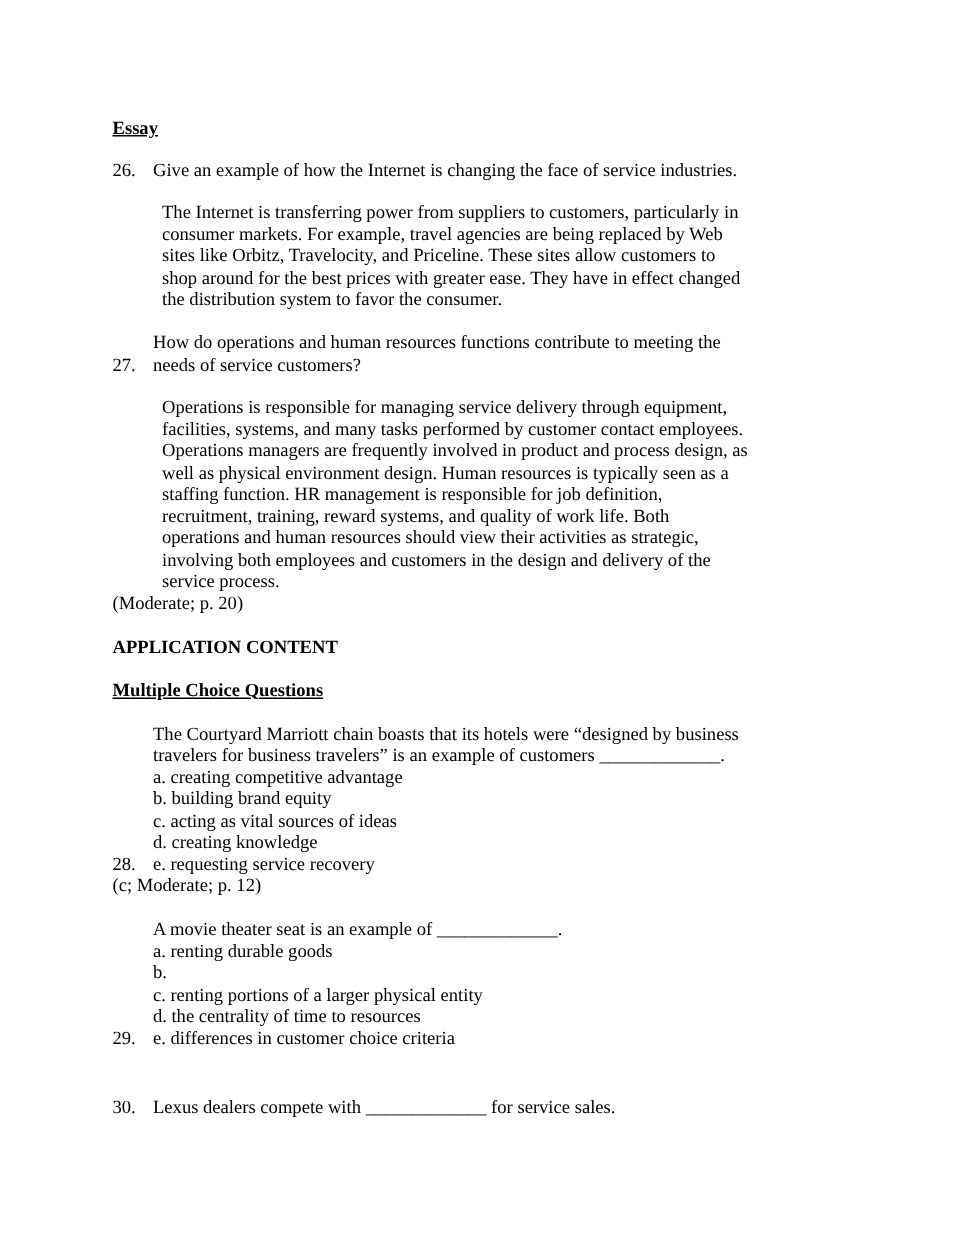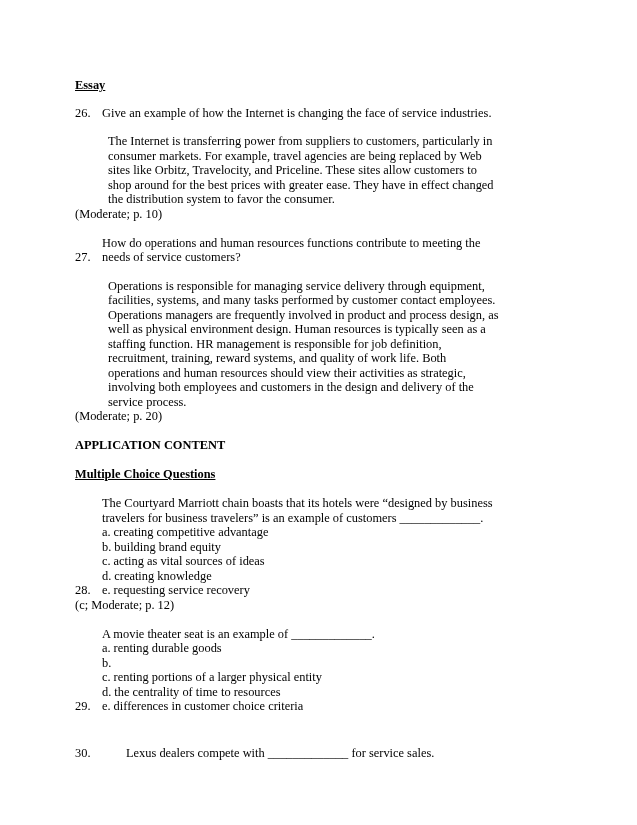--- a/index.html
+++ b/index.html
@@ -46,35 +46,34 @@
   }
   .option-row {
     display: flex;
     align-items: flex-start;
   }
   .opt-letter {
     margin-right: 3px;
   }
   .mt-line  { margin-top: 14.5px; }
   .mt-essay { margin-top: 13px; }
-  .mt-q30   { margin-top: 32px; gap: 24px; }
+  .mt-q30   { margin-top: 32px; }
 </style>
 </head>
 <body>
 
 <div class="page">
 
   <div class="h-underline">Essay</div>
 
   <div class="question mt-essay">
     <span class="qnum">26.</span>
     <span class="qbody">Give an example of how the Internet is changing the face of service industries.</span>
   </div>
   <div class="answer-para">The Internet is transferring power from suppliers to customers, particularly in consumer markets. For example, travel agencies are being replaced by Web sites like Orbitz, Travelocity, and Priceline. These sites allow customers to shop around for the best prices with greater ease. They have in effect changed the distribution system to favor the consumer.</div>
-  <div class="key-line">(Moderate; p. 10)</div>
 
   <div class="question mt-line">
     <span class="qnum">27.</span>
     <span class="qbody">How do operations and human resources functions contribute to meeting the needs of service customers?</span>
   </div>
   <div class="answer-para">Operations is responsible for managing service delivery through equipment, facilities, systems, and many tasks performed by customer contact employees. Operations managers are frequently involved in product and process design, as well as physical environment design. Human resources is typically seen as a staffing function. HR management is responsible for job definition, recruitment, training, reward systems, and quality of work life. Both operations and human resources should view their activities as strategic, involving both employees and customers in the design and delivery of the service process.</div>
   <div class="key-line">(Moderate; p. 20)</div>
 
   <div class="h-bold mt-line">APPLICATION CONTENT</div>
 

